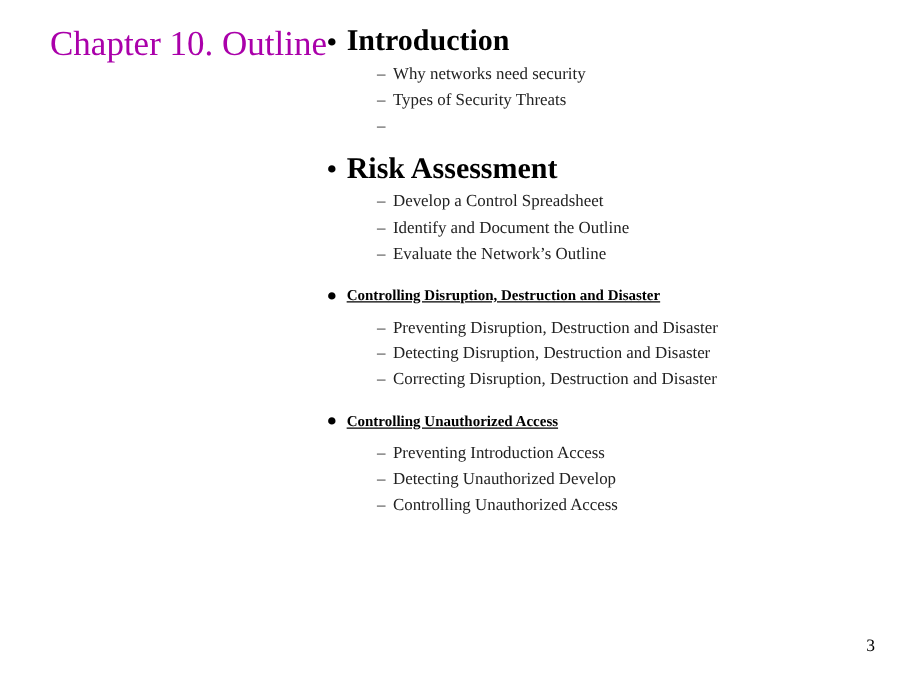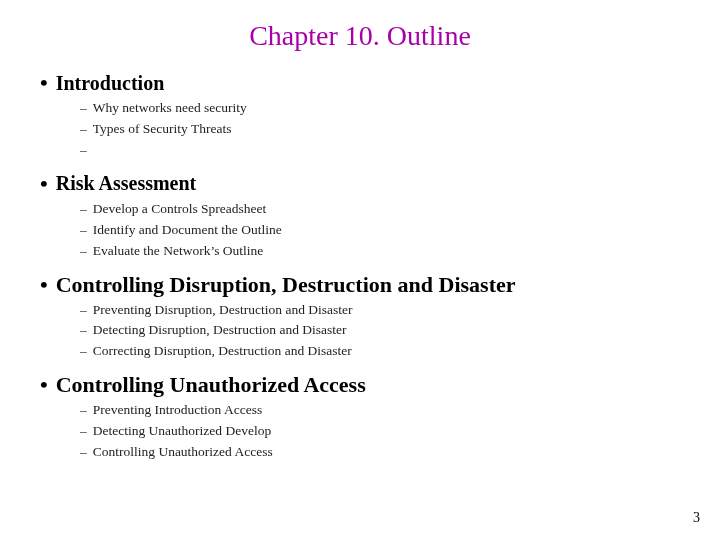--- a/index.html
+++ b/index.html
@@ -15,21 +15,21 @@
       font-family: Georgia, 'Times New Roman', serif;
       overflow: hidden;
       position: relative;
     }
 
     .slide {
       width: 720px;
       height: 540px;
       padding: 20px 40px 20px 40px;
       display: flex;
-      flex-direction: column;
+      flex-direction: row;
     }
 
     .title {
       text-align: center;
       color: #aa00aa;
       font-size: 28px;
       font-weight: normal;
       margin-bottom: 18px;
       font-family: Georgia, serif;
     }
@@ -64,26 +64,27 @@
       display: flex;
       align-items: flex-start;
     }
 
     .dash {
       margin-right: 6px;
       flex-shrink: 0;
     }
 
     .section-header-text {
-      font-size: 20px;
+      font-size: 24px;
       font-family: Georgia, serif;
     }
 
     .section-header-text.large {
-      font-size: 22px;
+      font-size: 12px;
+      text-decoration: underline;
     }
 
     .page-number {
       position: absolute;
       bottom: 14px;
       right: 20px;
       font-size: 14px;
       color: #000000;
       font-family: Georgia, serif;
     }
@@ -115,21 +116,21 @@
         </div>
       </div>
       <div class="section">
         <div class="section-header">
           <span class="bullet">•</span>
           <span class="section-header-text">Risk Assessment</span>
         </div>
         <div class="sub-items">
           <div class="sub-item">
             <span class="dash">–</span>
-            <span>Develop a Controls Spreadsheet</span>
+            <span>Develop a Control Spreadsheet</span>
           </div>
           <div class="sub-item">
             <span class="dash">–</span>
             <span>Identify and Document the Outline</span>
           </div>
           <div class="sub-item">
             <span class="dash">–</span>
             <span>Evaluate the Network’s Outline</span>
           </div>
         </div>

